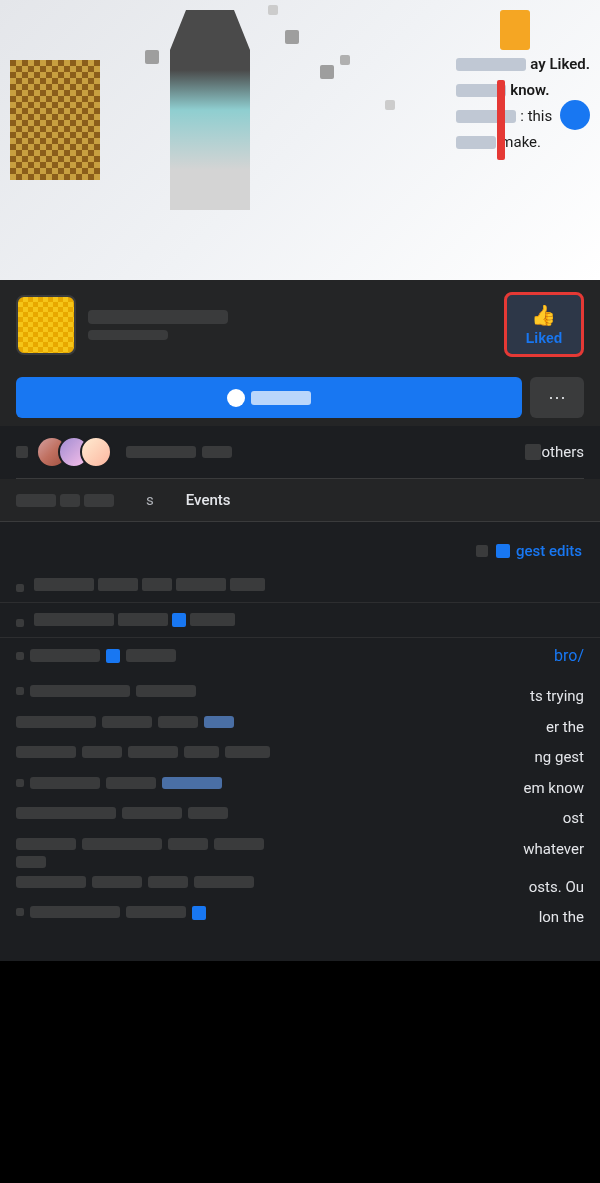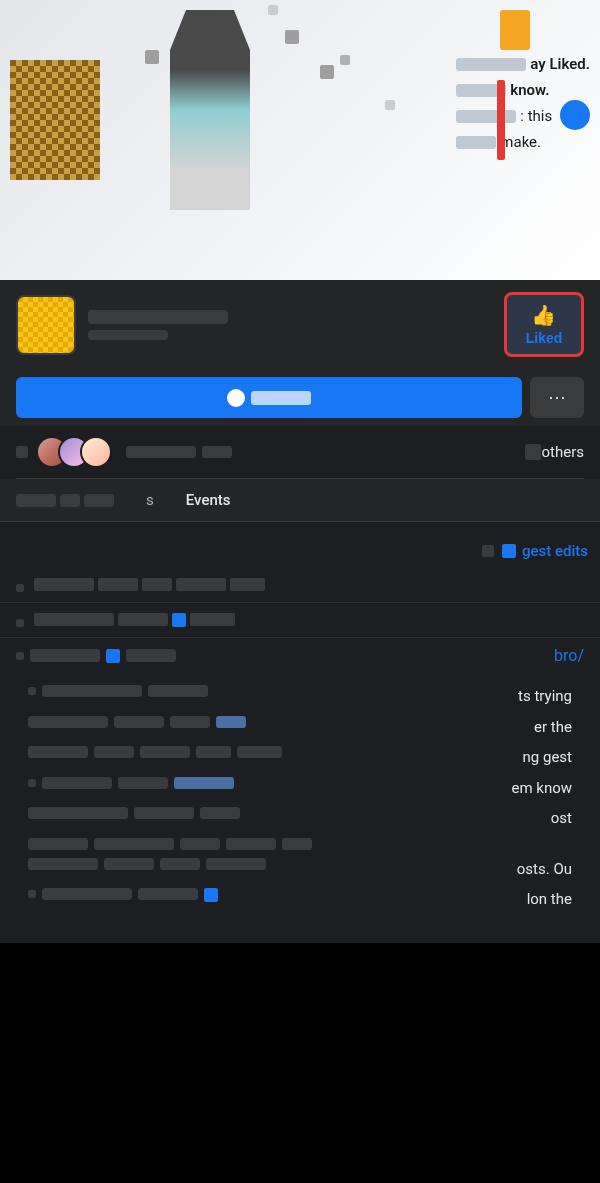--- a/index.html
+++ b/index.html
@@ -275,21 +275,21 @@
     .content-area {
       background: #1c1e21;
       padding: 12px 0;
     }
 
     
     .suggest-bar {
       display: flex;
       align-items: center;
       justify-content: flex-end;
-      padding: 8px 12px;
+      padding: 8px 18px;
       background: #1c1e21;
     }
 
     .suggest-icon {
       width: 14px;
       height: 14px;
       background: #1877f2;
       border-radius: 2px;
       margin-right: 6px;
     }
@@ -333,21 +333,21 @@
     .bro-section {
       display: flex;
       align-items: center;
       justify-content: flex-end;
       padding: 8px 16px;
     }
 
     
     .long-text-section {
       background: #1c1e21;
-      padding: 12px 28px;
+      padding: 12px 16px;
     }
 
     .long-text-row {
       display: flex;
       align-items: flex-start;
       gap: 8px;
       margin-bottom: 8px;
     }
 
     .text-content-right {
@@ -578,20 +578,21 @@
 
 
       <div class="long-text-row">
         <div style="display:flex;flex:1;gap:6px;flex-wrap:wrap;">
           <div style="width:60px;height:12px;background:#3a3b3c;border-radius:3px;"></div>
           <div style="width:80px;height:12px;background:#3a3b3c;border-radius:3px;"></div>
           <div style="width:40px;height:12px;background:#3a3b3c;border-radius:3px;"></div>
           <div style="width:50px;height:12px;background:#3a3b3c;border-radius:3px;"></div>
           <div style="width:30px;height:12px;background:#3a3b3c;border-radius:3px;"></div>
         </div>
+        <div class="text-content-right">whatever</div>
       </div>
 
 
       <div class="long-text-row">
         <div style="display:flex;flex:1;gap:6px;flex-wrap:wrap;">
           <div style="width:70px;height:12px;background:#3a3b3c;border-radius:3px;"></div>
           <div style="width:50px;height:12px;background:#3a3b3c;border-radius:3px;"></div>
           <div style="width:40px;height:12px;background:#3a3b3c;border-radius:3px;"></div>
           <div style="width:60px;height:12px;background:#3a3b3c;border-radius:3px;"></div>
         </div>

